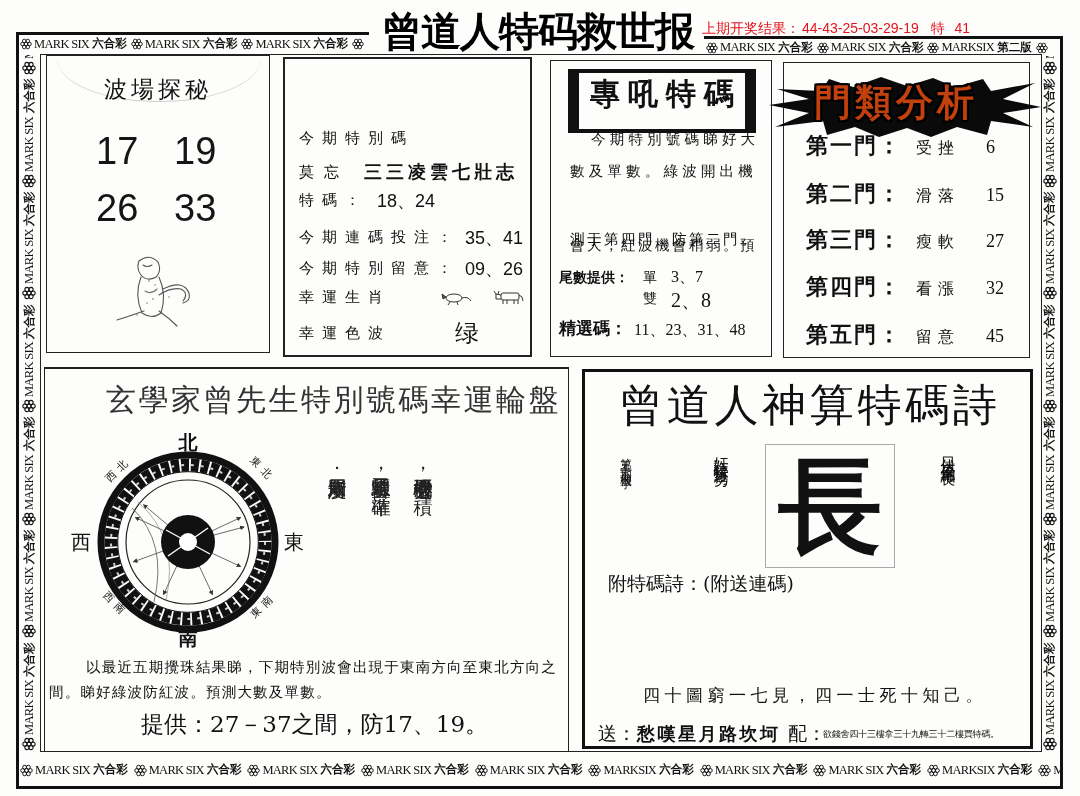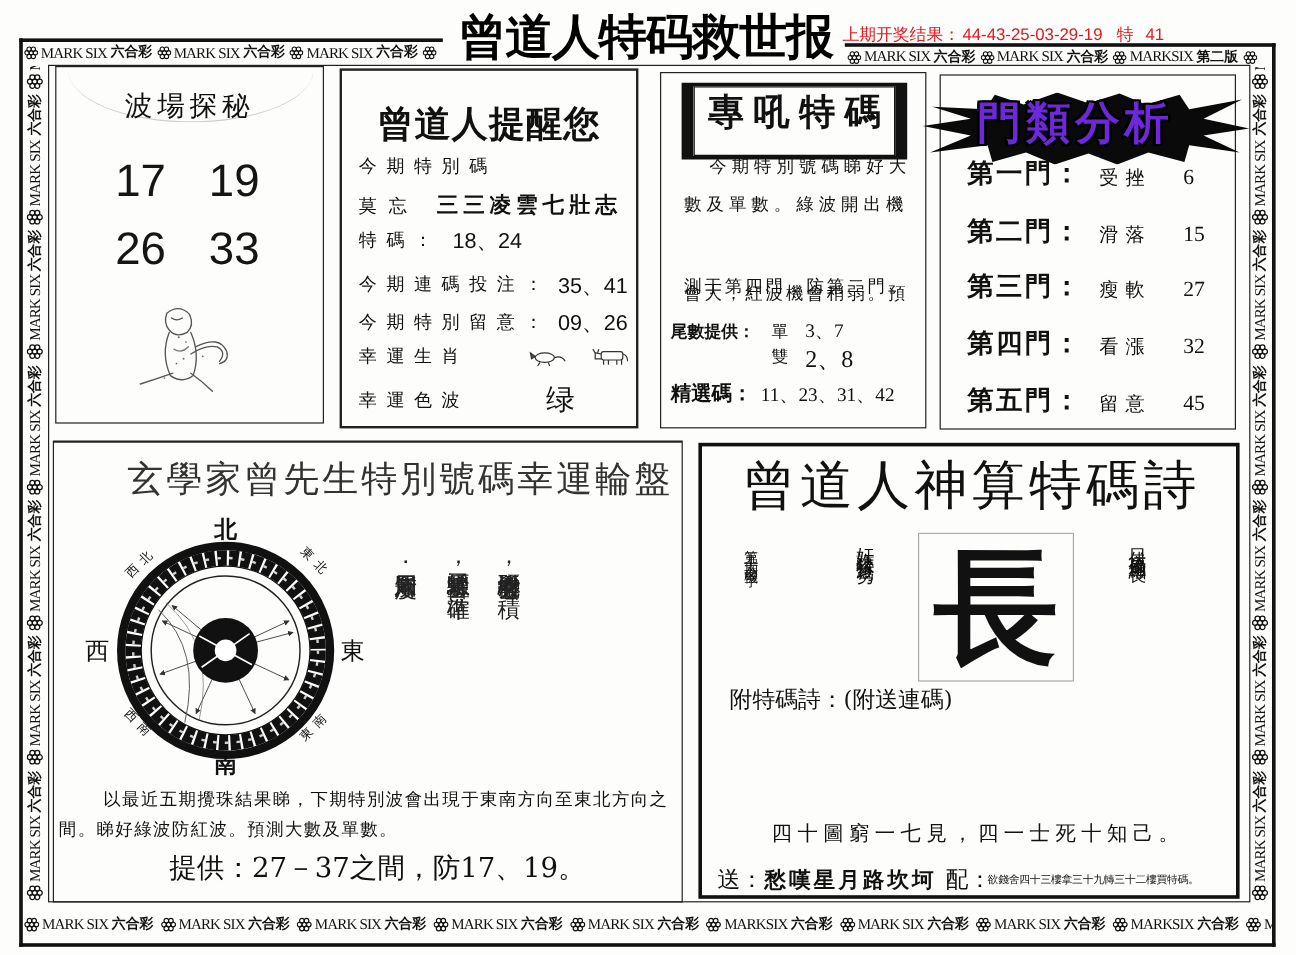--- a/index.html
+++ b/index.html
@@ -44,21 +44,21 @@
 .p3{left:550px;top:60px;width:222px;height:297px;}
 .p3 .hdr{position:absolute;left:17px;top:8px;width:188px;height:64px;border:3px solid #111;border-left-width:10px;border-right-width:10px;box-shadow:inset 0 0 0 1px #111;}
 .p3 .hdr span{display:block;text-align:center;line-height:44px;font-size:30px;font-weight:bold;letter-spacing:8px;padding-left:8px;}
 .p3 .pl{font-size:14.5px;font-family:"DejaVu Sans",sans-serif;letter-spacing:4.2px;}
 .p3 .pl.tight{letter-spacing:2.5px;}
 .p3 .bold{font-weight:bold;font-family:"DejaVu Sans",sans-serif;}
 
 
 .p4{left:783px;top:62px;width:247px;height:296px;}
 .p4 .burst{position:absolute;left:-15px;top:14px;}
-.p4 .t{left:30px;top:21px;font-size:37px;font-weight:900;letter-spacing:4px;color:#6d28d9;font-family:"DejaVu Sans",sans-serif;
+.p4 .t{left:30px;top:21px;font-size:37px;font-weight:900;letter-spacing:4px;color:#c2410c;font-family:"DejaVu Sans",sans-serif;
   text-shadow:2px 0 #000,-2px 0 #000,0 2px #000,0 -2px #000,2px 2px #000,-2px -2px #000,2px -2px #000,-2px 2px #000;}
 .p4 .door{left:22px;font-size:22px;font-weight:900;letter-spacing:2px;font-family:"DejaVu Sans",sans-serif;}
 .p4 .trend{left:132px;font-size:16px;letter-spacing:6px;}
 .p4 .n{left:202px;font-size:18px;font-family:"Liberation Serif",serif;}
 
 
 .p5{left:44px;top:367px;width:525px;height:385px;border-top-width:2.5px;}
 .p5 .t{left:61px;top:16px;font-size:30px;letter-spacing:2.5px;color:#333;}
 .p5 .wheel{position:absolute;left:43px;top:73px;}
 .p5 .dir{font-weight:bold;font-size:19px;font-family:"DejaVu Sans",sans-serif;transform:translate(-50%,-50%);}
@@ -603,21 +603,20 @@
         <circle cx="44" cy="48" r="0.8"></circle>
         <circle cx="38" cy="52" r="0.7"></circle>
       <circle cx="46" cy="34" r="0.7"></circle>
         <circle cx="60" cy="46" r="0.7"></circle>
         <circle cx="28" cy="64" r="0.7"></circle>
     </g>
   </svg>
 </div>
 
 <div class="panel p2">
-  <div class="a t sans">曾道人提醒您</div>
   <div class="a lbl" style="top:72px;">今期特別碼</div>
   <div class="a lbl" style="top:106px;letter-spacing:10px;">莫忘</div>
   <div class="a serif" style="left:79px;top:104px;font-size:18px;font-weight:bold;letter-spacing:4px;">三三凌雲七壯志</div>
   <div class="a lbl" style="top:134px;">特碼：</div>
   <div class="a val" style="left:92px;top:133px;">18、24</div>
   <div class="a lbl" style="top:171px;">今期連碼投注：</div>
   <div class="a val" style="left:180px;top:170px;">35、41</div>
   <div class="a lbl" style="top:202px;">今期特別留意：</div>
   <div class="a val" style="left:180px;top:201px;">09、26</div>
   <div class="a lbl" style="top:231px;">幸運生肖</div>
@@ -649,21 +648,21 @@
   <div class="a pl" style="left:40px;top:71px;">今期特別號碼睇好大</div>
   <div class="a pl" style="left:19px;top:103px;">數及單數。綠波開出機</div>
   <div class="a pl tight" style="left:19px;top:137px;margin-top:40px;">會大，紅波機會稍弱。預</div>
   <div class="a pl tight" style="left:19px;top:171px;">測于第四門，防第二門。</div>
   <div class="a bold" style="left:8px;top:209px;font-size:14px;">尾數提供：</div>
   <div class="a sans" style="left:92px;top:209px;font-size:14px;">單</div>
   <div class="a lserif" style="left:120px;top:208px;font-size:16px;">3、7</div>
   <div class="a sans" style="left:92px;top:230px;font-size:14px;">雙</div>
   <div class="a lserif" style="left:120px;top:229px;font-size:20px;">2、8</div>
   <div class="a bold" style="left:8px;top:259px;font-size:17px;">精選碼：</div>
-  <div class="a lserif" style="left:83px;top:261px;font-size:16px;">11、23、31、42</div>
+  <div class="a lserif" style="left:83px;top:261px;font-size:16px;">11、23、31、48</div>
 </div>
 
 <div class="panel p4">
   <svg class="burst" width="272" height="60" viewBox="0 0 272 60">
     <polygon fill="#0a0a0a" points="0,28 40,22 8,12 52,14 60,2 84,10 112,0 138,9 164,1 186,10 214,2 222,14 266,6 234,22 272,30 234,36 264,50 222,44 218,58 188,50 162,60 138,51 110,60 86,50 58,58 54,44 6,50 40,36"></polygon>
   </svg>
   <div class="a t">門類分析</div>
   <div class="a door" style="top:72px;">第一門：</div>
   <div class="a trend" style="top:77px;">受挫</div>
   <div class="a n" style="top:75px;">6</div>

